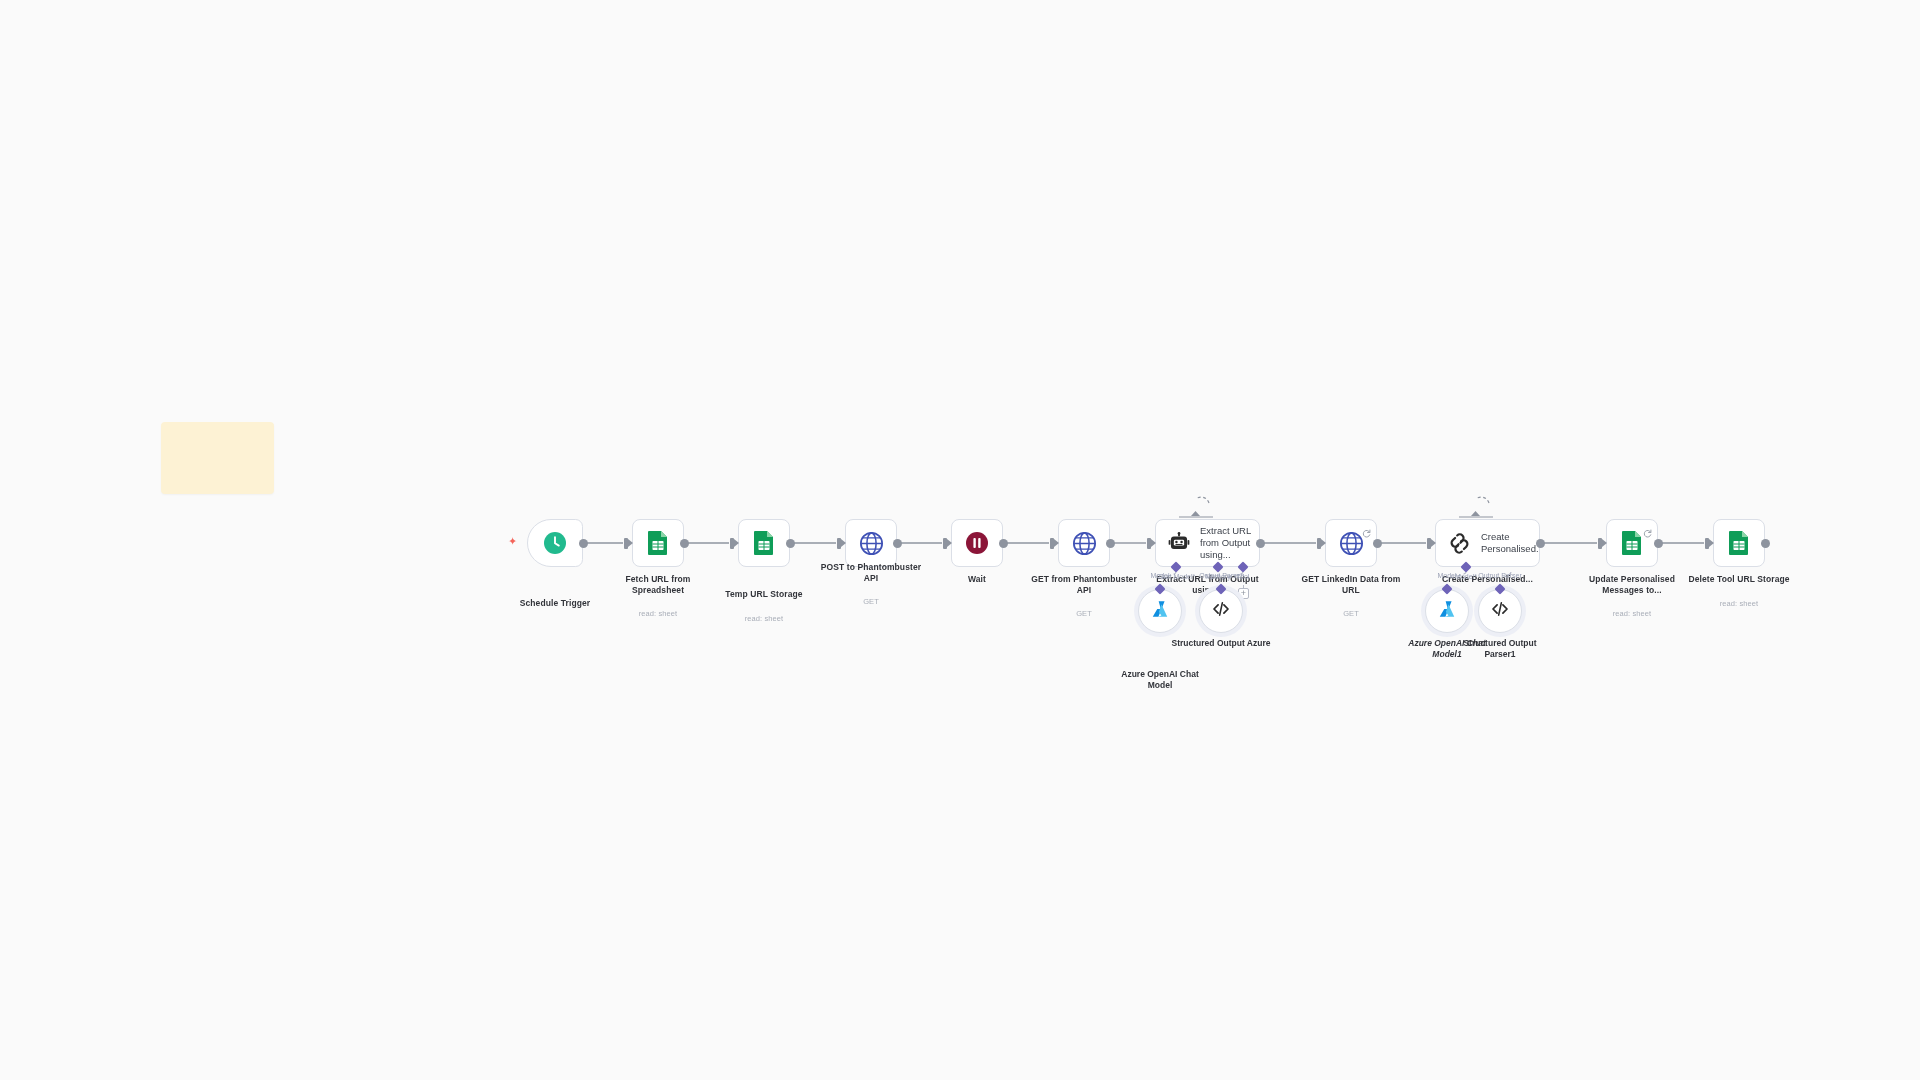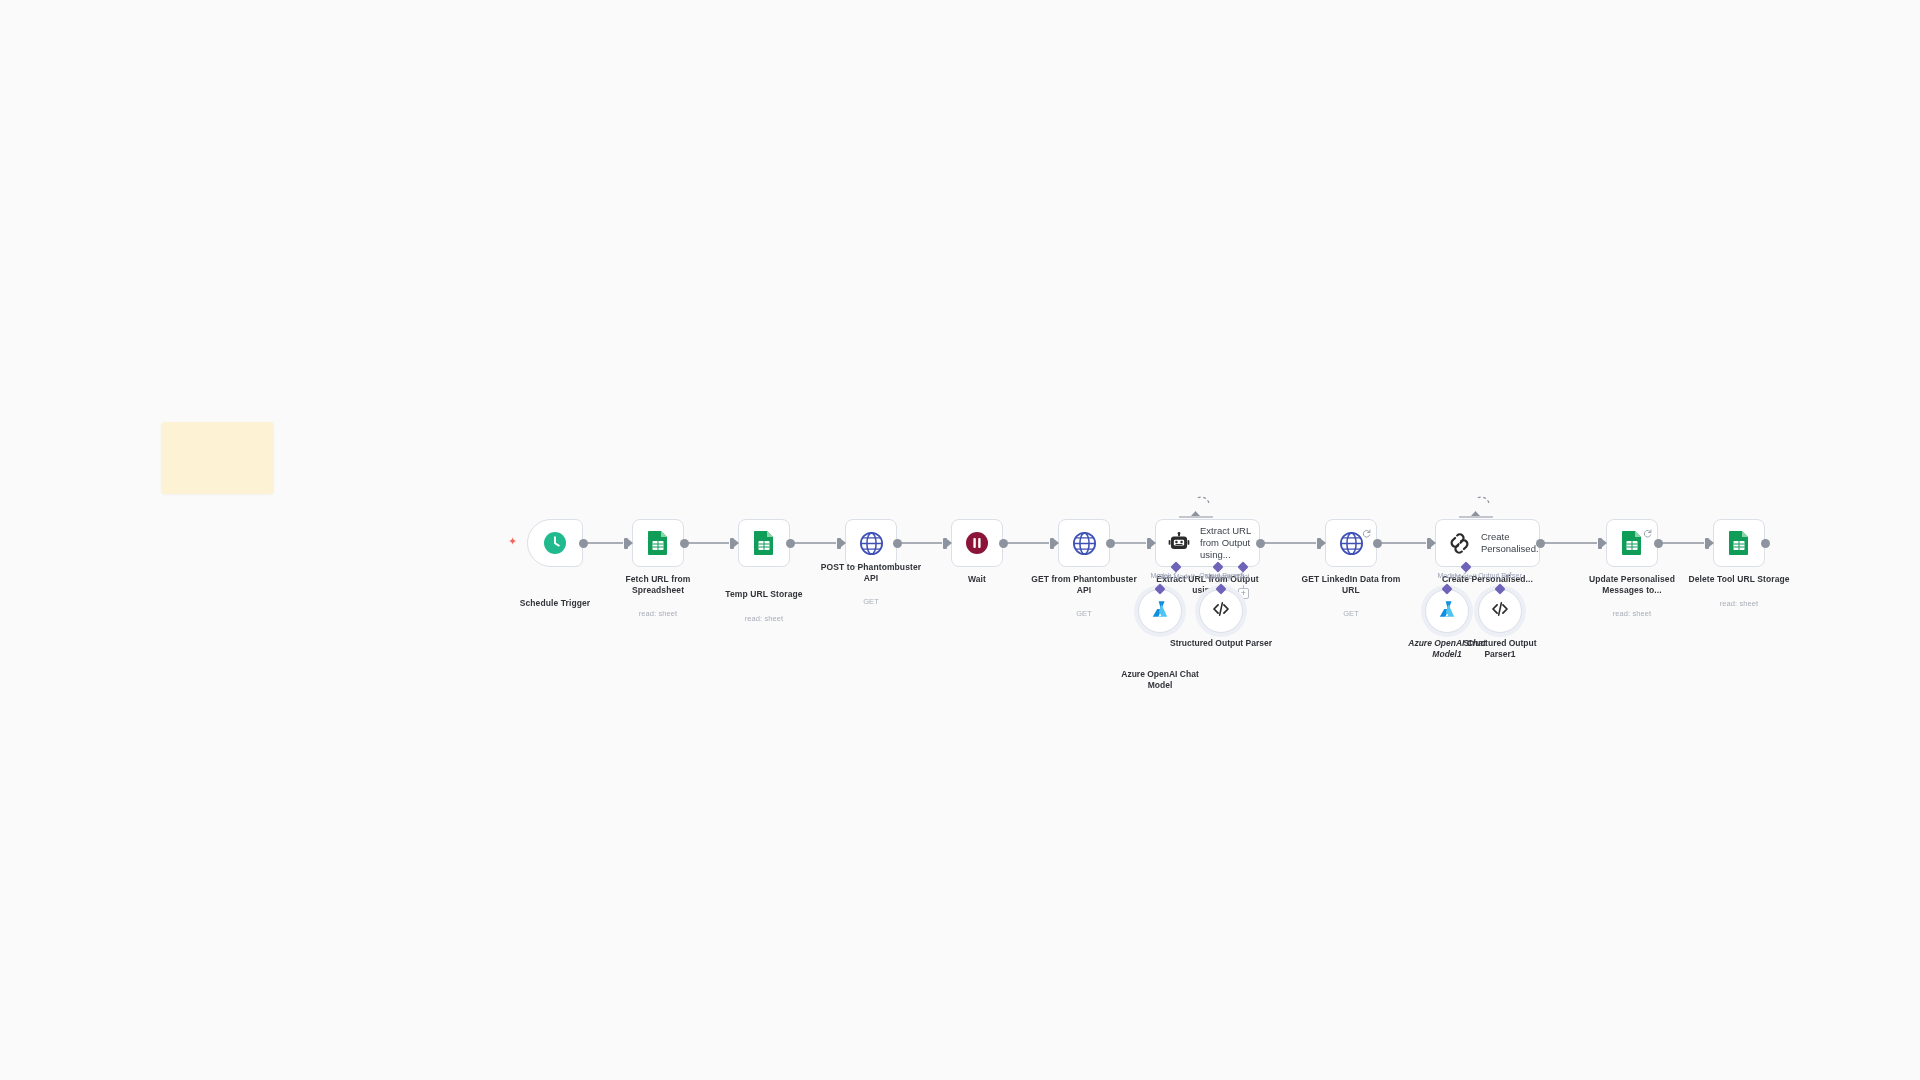--- a/index.html
+++ b/index.html
@@ -406,21 +406,21 @@
       <div class="subnode-glow" style="left: 1195px; top: 585px;"></div>
       <div class="subnode" style="left: 1199px; top: 589px;">
         <span><svg width="20" height="20" viewBox="0 0 24 24">
         <path d="M8.5 7 3.6 12l4.9 5" stroke="#2B2B2B" stroke-width="2.1" fill="none" stroke-linecap="round" stroke-linejoin="round"></path>
         <path d="M15.5 7l4.9 5-4.9 5" stroke="#2B2B2B" stroke-width="2.1" fill="none" stroke-linecap="round" stroke-linejoin="round"></path>
         <path d="M13.6 4.6 10.4 19.4" stroke="#2B2B2B" stroke-width="1.9" stroke-linecap="round"></path>
           </svg></span>
       </div>
       <div class="diamond" style="left: 1217px; top: 585px;"></div>
       <div class="conn-label" style="left: 1191px; top: 572px; width: 60px;">Output Parser</div>
-      <div class="subnode-caption" style="left: 1169px; top: 638px;">Structured Output Parser</div>
+      <div class="subnode-caption" style="left: 1169px; top: 638px;">Structured Output Azure</div>
       <div class="subnode-glow" style="left: 1421px; top: 585px;"></div>
       <div class="subnode" style="left: 1425px; top: 589px;">
         <span><svg width="20" height="20" viewBox="0 0 24 24">
         <path d="M10.4 2.6h7.1L10.1 21.4H3.3l5.4-9.3h4.3z" fill="#0F8FE0"></path>
         <path d="M13.7 6.4 20.7 21.4H9.5l4.2-1.6-3.1-4.2z" fill="#50C3F0"></path>
           </svg></span>
       </div>
       <div class="diamond" style="left: 1443px; top: 585px;"></div>
       <div class="conn-label" style="left: 1417px; top: 572px; width: 60px;">Model</div>
       <div class="subnode-caption" style="left: 1395px; top: 638px; font-style: italic;">Azure OpenAI Chat Model1</div>

